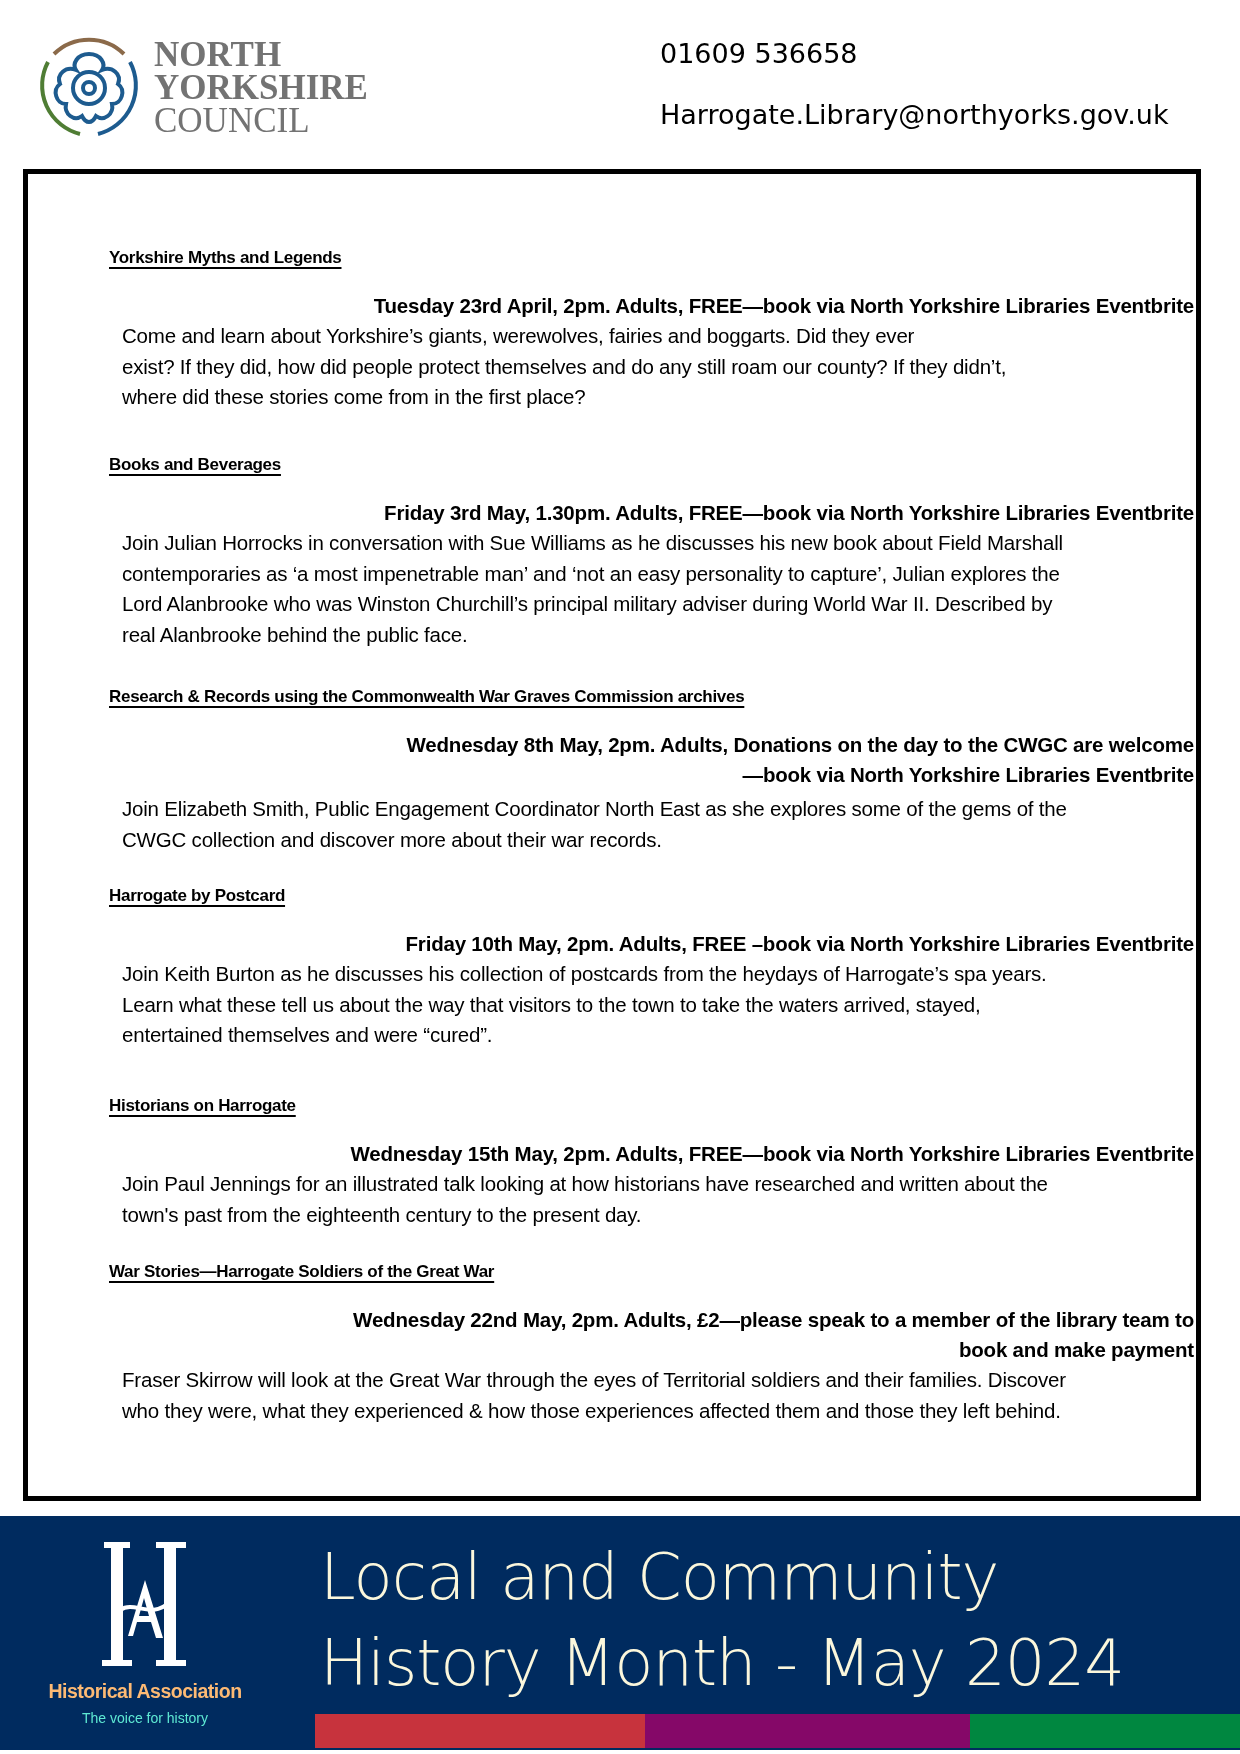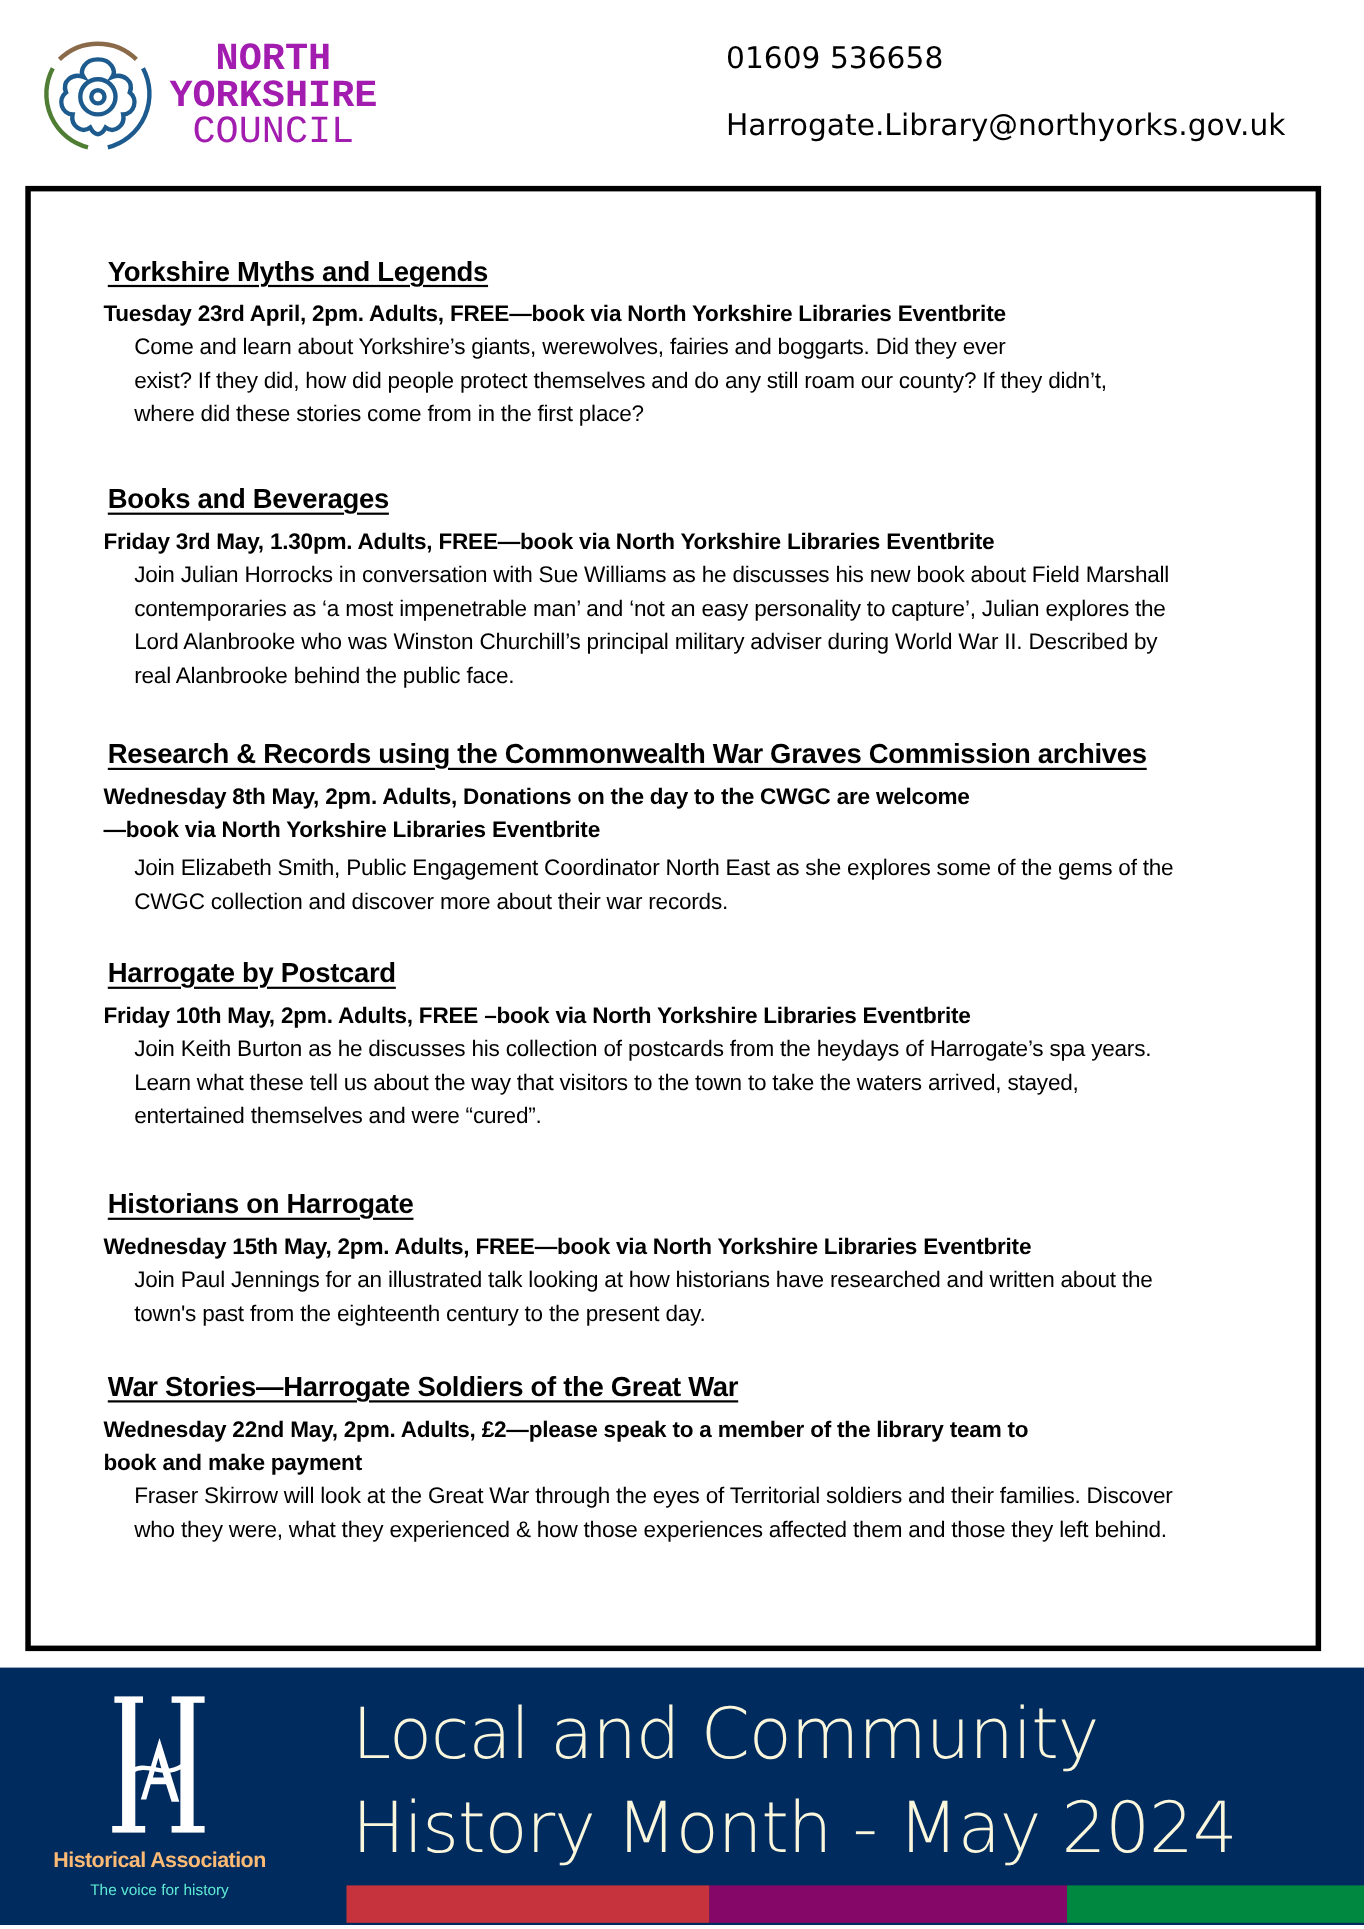--- a/index.html
+++ b/index.html
@@ -1,29 +1,29 @@
 <!DOCTYPE html>
 <html><head>
 <meta charset="utf-8">
 <style>
   html, body { margin: 0; padding: 0; background: #ffffff; }
   body { width: 1240px; height: 1754px; position: relative; overflow: hidden; font-family: "Liberation Sans", sans-serif; color: #000; }
   .logo { position: absolute; left: 34px; top: 32px; width: 340px; height: 115px; }
   .logo svg { position: absolute; left: 0; top: 0; }
-  .logo-text { position: absolute; left: 120px; top: 6px; color: #a21caf; font-family: Liberation Mono, monospace; line-height: 33px; text-align: center; }
+  .logo-text { position: absolute; left: 120px; top: 6px; color: #737373; font-family: Liberation Serif, serif; line-height: 33px; }
   .logo-text .l1, .logo-text .l2 { font-weight: bold; font-size: 35px; letter-spacing: 0px; display: block; }
   .logo-text .l3 { font-weight: normal; font-size: 35px; display: block; }
   .contact { position: absolute; left: 660px; top: 38px; font-family: "DejaVu Sans", sans-serif; font-size: 27px; color: #000; }
   .contact .phone { position: absolute; left: 0; top: 0; white-space: nowrap; }
   .contact .email { position: absolute; left: 0; top: 61px; white-space: nowrap; }
   .frame { position: absolute; left: 23px; top: 169px; width: 1168px; height: 1322px; border: 5px solid #000; }
   .events { position: absolute; left: 94px; top: 225px; width: 1100px; font-family: "Liberation Sans", sans-serif; }
   .event { position: absolute; left: 0; width: 1100px; }
-  .event h2 { margin: 4px; font-size: 25px; font-weight: bold; text-decoration: underline; text-decoration-thickness: 2px; text-underline-offset: 4px; letter-spacing: -0.3px; line-height: 36px; white-space: nowrap; }
-  .event .meta { font-size: 20.5px; font-weight: bold; margin-top: 6px; line-height: 30px; letter-spacing: -0.2px; }
+  .event h2 { margin: 15px; font-size: 17px; font-weight: bold; text-decoration: underline; text-decoration-thickness: 2px; text-underline-offset: 4px; letter-spacing: -0.3px; line-height: 36px; white-space: nowrap; }
+  .event .meta { font-size: 20.5px; font-weight: bold; margin-top: 6px; line-height: 30px; letter-spacing: -0.2px; text-align: right; }
   .event .desc { font-size: 20.5px; line-height: 30.5px; letter-spacing: -0.2px; margin-left: 28px; }
   .banner { position: absolute; left: 0; top: 1516px; width: 1240px; height: 234px; background: #002b5f; }
   .ha-logo { position: absolute; left: 40px; top: 26px; width: 210px; height: 180px; text-align: center; }
   .ha-mark { position: absolute; left: 50px; top: 0; }
   .ha-name { position: absolute; left: 0; top: 138px; width: 210px; color: #fdba74; font-size: 19.5px; font-weight: bold; letter-spacing: -0.5px; }
   .ha-tag { position: absolute; left: 0; top: 168px; width: 210px; color: #5eead4; font-size: 14px; }
   .banner-title { position: absolute; left: 320px; top: 18px; color: #fbf7dc; font-family: "DejaVu Sans", sans-serif; font-weight: 200; font-size: 64px; line-height: 86px; letter-spacing: -1px; }
   .banner-title span { display: block; white-space: nowrap; }
   .stripes { position: absolute; left: 315px; top: 198px; height: 34px; width: 925px; display: flex; }
   .stripe { height: 100%; }

